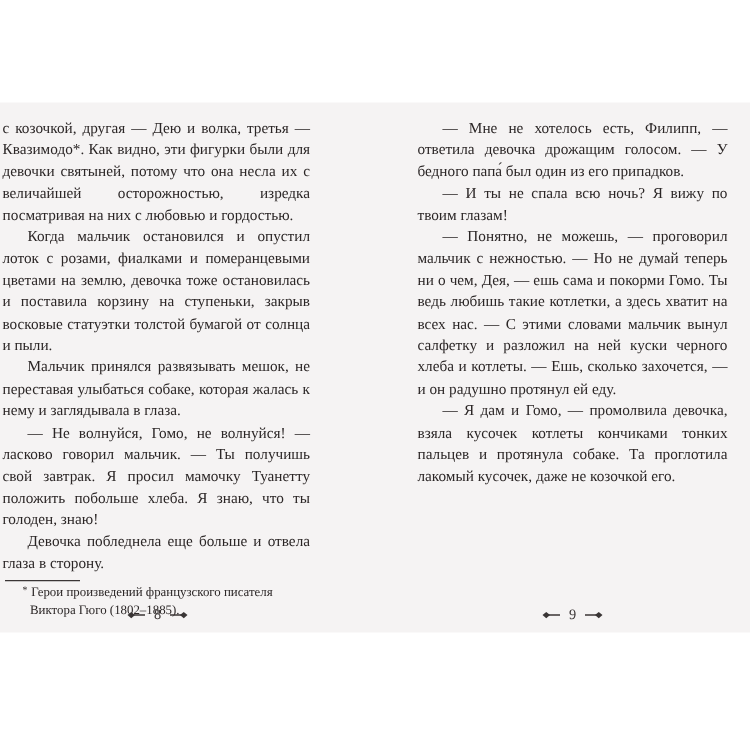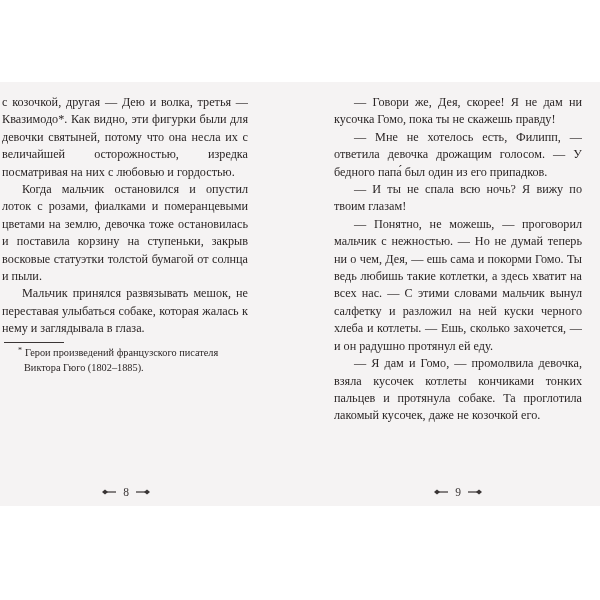--- a/index.html
+++ b/index.html
@@ -93,20 +93,22 @@
 </head>
 <body>
 
 <div class="spread">
 
   <div class="page page-left">
     <div class="text">
       <p class="cont">с козочкой, другая — Дею и волка, третья — Квазимодо*. Как видно, эти фигурки были для девочки святыней, потому что она несла их с величайшей осторожностью, изредка посматривая на них с любовью и гордостью.</p>
       <p>Когда мальчик остановился и опустил лоток с розами, фиалками и померанцевыми цветами на землю, девочка тоже остановилась и поставила корзину на ступеньки, закрыв восковые статуэтки толстой бумагой от солнца и пыли.</p>
       <p>Мальчик принялся развязывать мешок, не переставая улыбаться собаке, которая жалась к нему и заглядывала в глаза.</p>
+      <p>— Не волнуйся, Гомо, не волнуйся! — ласково говорил мальчик. — Ты получишь свой завтрак. Я просил мамочку Туанетту положить побольше хлеба. Я знаю, что ты голоден, знаю!</p>
+      <p>Девочка побледнела еще больше и отвела глаза в сторону.</p>
     </div>
     <div class="footnote-rule"></div>
     <div class="footnote">
       <span class="mark">*</span><span>Герои произведений французского писателя Виктора Гюго (1802–1885).</span>
     </div>
     <div class="folio">
       <span class="orn">
         <svg width="16" height="8" viewBox="0 0 16 8">
             <path d="M1 4 L4 1.5 L7 4 L4 6.5 Z" fill="#3a3535"></path>
             <line x1="4" y1="4" x2="15" y2="4" stroke="#3a3535" stroke-width="1.2"></line>
@@ -117,21 +119,20 @@
         <svg width="16" height="8" viewBox="0 0 16 8">
             <line x1="1" y1="4" x2="12" y2="4" stroke="#3a3535" stroke-width="1.2"></line>
             <path d="M9 4 L12 1.5 L15 4 L12 6.5 Z" fill="#3a3535"></path>
           </svg>
       </span>
     </div>
   </div>
 
   <div class="page page-right">
     <div class="text">
-      <p>— Говори же, Дея, скорее! Я не дам ни кусочка Гомо, пока ты не скажешь правду!</p>
       <p>— Мне не хотелось есть, Филипп, — ответила девочка дрожащим голосом. — У бедного папа́ был один из его припадков.</p>
       <p>— И ты не спала всю ночь? Я вижу по твоим глазам!</p>
       <p>— Понятно, не можешь, — проговорил мальчик с нежностью. — Но не думай теперь ни о чем, Дея, — ешь сама и покорми Гомо. Ты ведь любишь такие котлетки, а здесь хватит на всех нас. — С этими словами мальчик вынул салфетку и разложил на ней куски черного хлеба и котлеты. — Ешь, сколько захочется, — и он радушно протянул ей еду.</p>
       <p>— Я дам и Гомо, — промолвила девочка, взяла кусочек котлеты кончиками тонких пальцев и протянула собаке. Та проглотила лакомый кусочек, даже не козочкой его.</p>
     </div>
     <div class="folio">
       <span class="orn">
         <svg width="16" height="8" viewBox="0 0 16 8">
             <path d="M1 4 L4 1.5 L7 4 L4 6.5 Z" fill="#3a3535"></path>
             <line x1="4" y1="4" x2="15" y2="4" stroke="#3a3535" stroke-width="1.2"></line>

